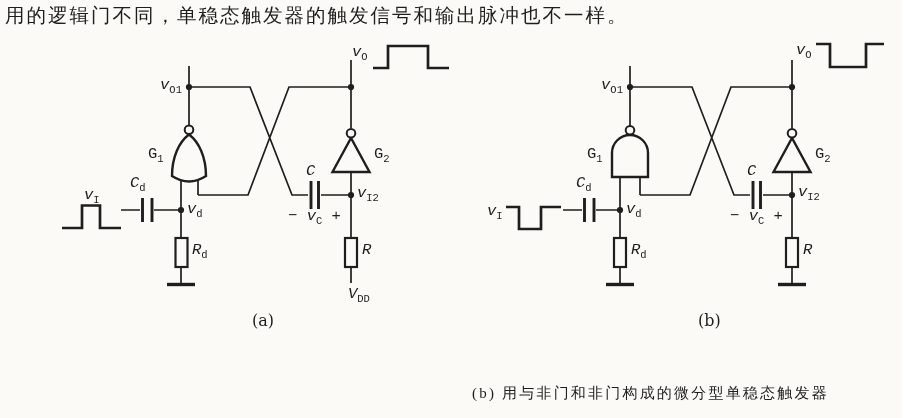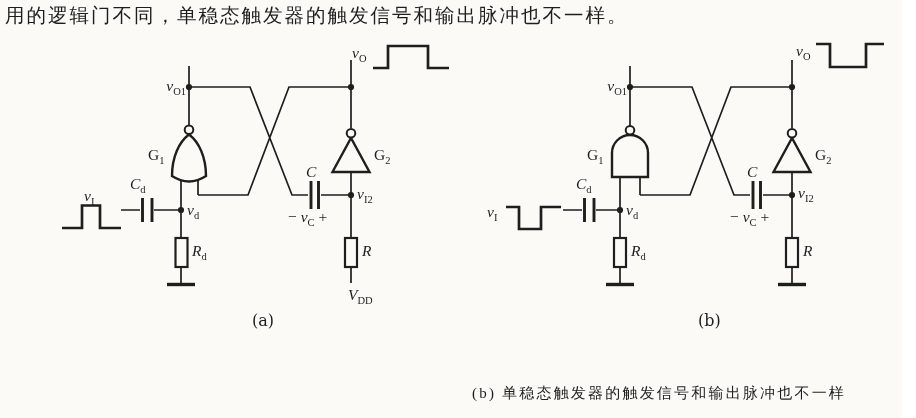--- a/index.html
+++ b/index.html
@@ -22,35 +22,35 @@
   }
   .cap-sub{
     position:absolute;top:384px;margin:0;
     font-size:15px;letter-spacing:2.2px;white-space:nowrap;
   }
   .cap-a{left:68px;}
   .cap-b{left:472px;}
   svg.schematic{position:absolute;left:0;top:0;}
   .lbl{
     position:absolute;
-    font-family:Liberation Serif, serif;
+    font-family:Liberation Mono, monospace;
     font-size:15.5px;font-style:italic;line-height:1;
     white-space:nowrap;
   }
   .lbl sub{
     font-size:10.5px;font-style:normal;
     vertical-align:-4px;line-height:1;letter-spacing:0;
   }
   .roman{font-style:normal;}
   .lbl .up{font-style:normal;}
   .tag{
     position:absolute;font-family:"DejaVu Serif", serif;
     font-size:16px;line-height:1;font-style:normal;
   }
-  .ra{width:30px;text-align:right;}
+  .ra{width:30px;text-align:center;}
 </style>
 </head>
 <body>
 
 <div class="page">
 
   <p class="intro">用的逻辑门不同，单稳态触发器的触发信号和输出脉冲也不一样。</p>
 
   <svg class="schematic" width="916" height="418" viewBox="0 0 916 418">
 
@@ -146,15 +146,15 @@
   <span class="lbl" style="left:576px;top:176px"><i>C</i><sub>d</sub></span>
   <span class="lbl" style="left:626px;top:202px"><i>v</i><sub>d</sub></span>
   <span class="lbl" style="left:631px;top:243px"><i>R</i><sub>d</sub></span>
   <span class="lbl" style="left:487px;top:204px"><i>v</i><sub>I</sub></span>
   <span class="lbl" style="left:747px;top:164px"><i>C</i><sub></sub></span>
   <span class="lbl" style="left:730px;top:209px"><span class="up">−</span>&nbsp;<i>v</i><sub>C</sub>&nbsp;<span class="up">+</span></span>
   <span class="lbl" style="left:798px;top:185px"><i>v</i><sub>I2</sub></span>
   <span class="lbl" style="left:803px;top:243px"><i>R</i><sub></sub></span>
   <span class="tag" style="left:698px;top:313px">(b)</span>
 
-  <p class="cap-sub cap-b">(b) 单稳态触发器的触发信号和输出脉冲也不一样</p>
+  <p class="cap-sub cap-b">(b) 用与非门和非门构成的微分型单稳态触发器</p>
 
 </div>
 
 </body></html>

